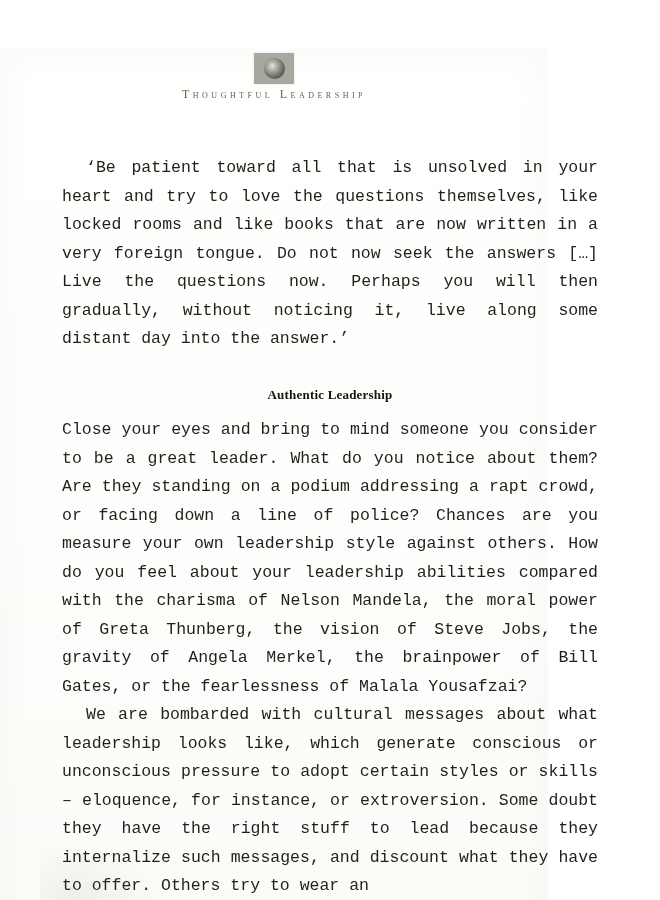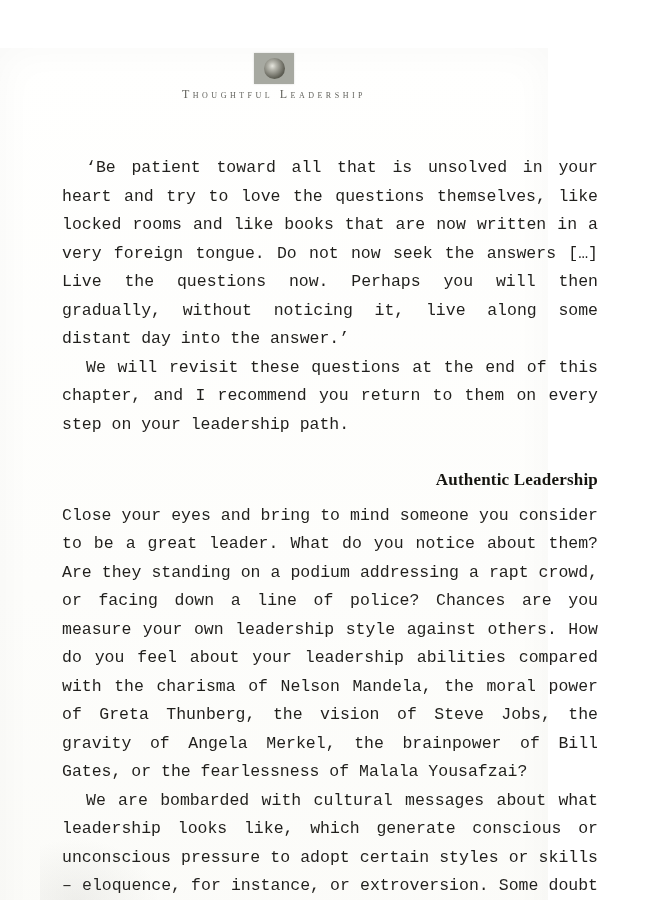--- a/index.html
+++ b/index.html
@@ -72,25 +72,25 @@
     text-align: justify;
   }
   .text-block p {
     margin: 0;
     font-family: Liberation Mono, monospace;
   }
   .text-block p.indent {
     text-indent: 24px;
   }
   .section-heading {
-    font-size: 17px;
+    font-size: 13px;
     font-weight: bold;
     color: #15140f;
     margin: 27px 0 7px 0;
-    text-align: right;
+    text-align: center;
     letter-spacing: 0.2px;
   }
   .page-number {
     position: absolute;
     bottom: 32px;
     left: 0;
     width: 100%;
     text-align: center;
     font-size: 15px;
     font-style: italic;
@@ -104,21 +104,20 @@
 <div class="page">
 
   <div class="logo">
     <div class="logo-circle"></div>
   </div>
 
   <div class="running-head">Thoughtful Leadership</div>
 
   <main class="text-block">
     <p class="indent">‘Be patient toward all that is unsolved in your heart and try to love the questions themselves, like locked rooms and like books that are now written in a very foreign tongue. Do not now seek the answers […] Live the questions now. Perhaps you will then gradually, without noticing it, live along some distant day into the answer.’</p>
-    <p class="indent">We will revisit these questions at the end of this chapter, and I recommend you return to them on every step on your leadership path.</p>
     <h2 class="section-heading">Authentic Leadership</h2>
     <p>Close your eyes and bring to mind someone you consider to be a great leader. What do you notice about them? Are they standing on a podium addressing a rapt crowd, or facing down a line of police? Chances are you measure your own leadership style against others. How do you feel about your leadership abilities compared with the charisma of Nelson Mandela, the moral power of Greta Thunberg, the vision of Steve Jobs, the gravity of Angela Merkel, the brainpower of Bill Gates, or the fearlessness of Malala Yousafzai?</p>
     <p class="indent">We are bombarded with cultural messages about what leadership looks like, which generate conscious or unconscious pressure to adopt certain styles or skills – eloquence, for instance, or extroversion. Some doubt they have the right stuff to lead because they internalize such messages, and discount what they have to offer. Others try to wear an</p>
   </main>
 
   <div class="page-number">20</div>
 
   <div class="scan-shadow"></div>
 
 </div>

